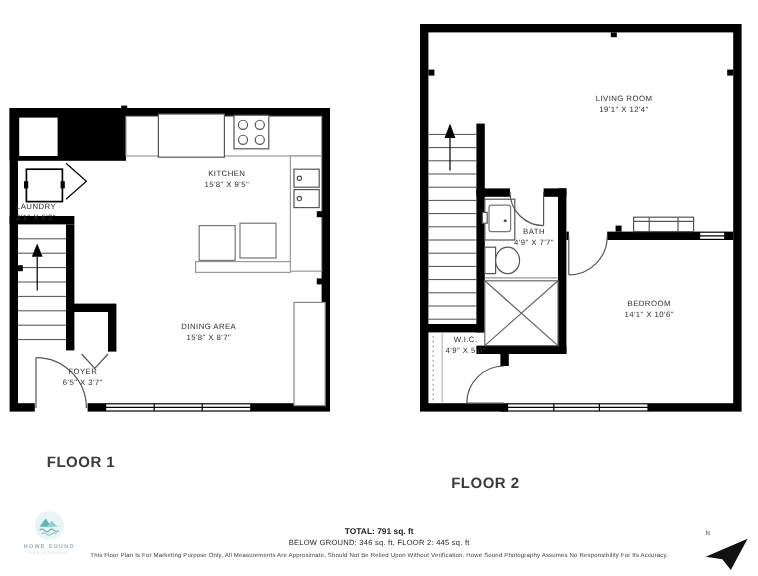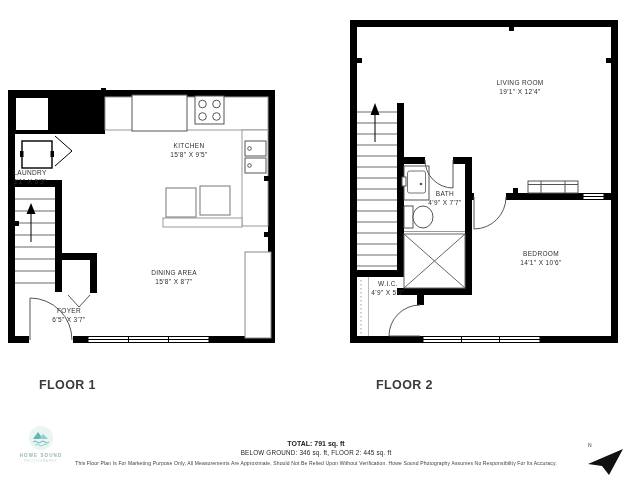--- a/index.html
+++ b/index.html
@@ -231,21 +231,21 @@
   <div class="room-label" style="left:541px;top:250px">
     <div>BEDROOM</div>
     <div>14'1" X 10'6"</div>
   </div>
   <div class="room-label" style="left:388px;top:280px">
     <div>W.I.C.</div>
     <div>4'9" X 5'0"</div>
   </div>
 
   <div class="floor-label" style="left:7px;top:378px">FLOOR 1</div>
-  <div class="floor-label" style="left:344px;top:378px">FLOOR 2</div>
+  <div class="floor-label" style="left:344px;top:396px">FLOOR 2</div>
 
   <div class="footer-line total">TOTAL: 791 sq. ft</div>
   <div class="footer-line breakdown">BELOW GROUND: 346 sq. ft, FLOOR 2: 445 sq. ft</div>
   <div class="footer-line disclaimer">This Floor Plan Is For Marketing Purpose Only, All Measurements Are Approximate, Should Not Be Relied Upon Without Verification. Howe Sound Photography Assumes No Responsibility For Its Accuracy.</div>
 
   <div class="logo">
     <div class="logo-badge">
       <svg width="24" height="24" viewBox="0 0 24 24">
         <circle cx="12" cy="12" r="12" fill="#e9f4f3"></circle>
         <polygon points="4,13 9,6 14,13" fill="#5fb7b2"></polygon>

